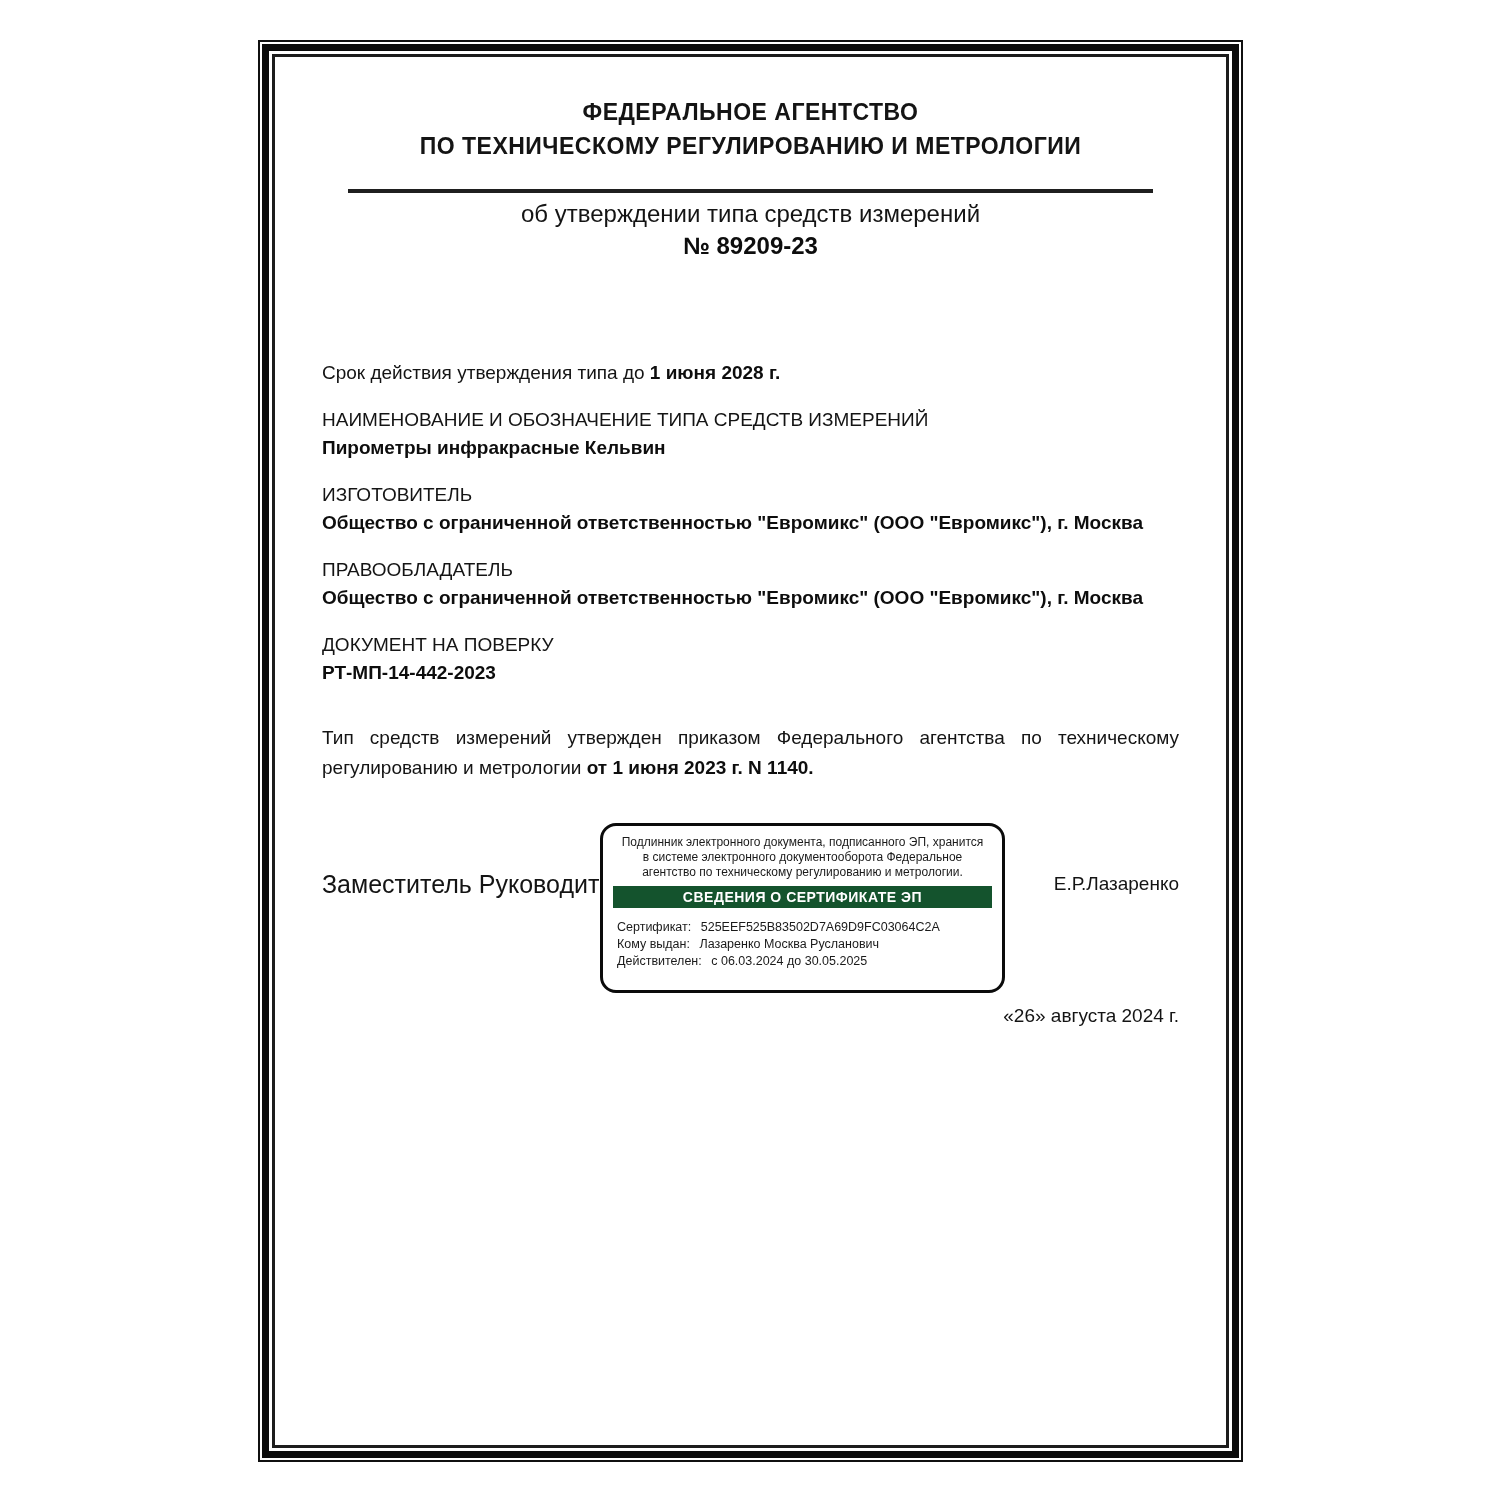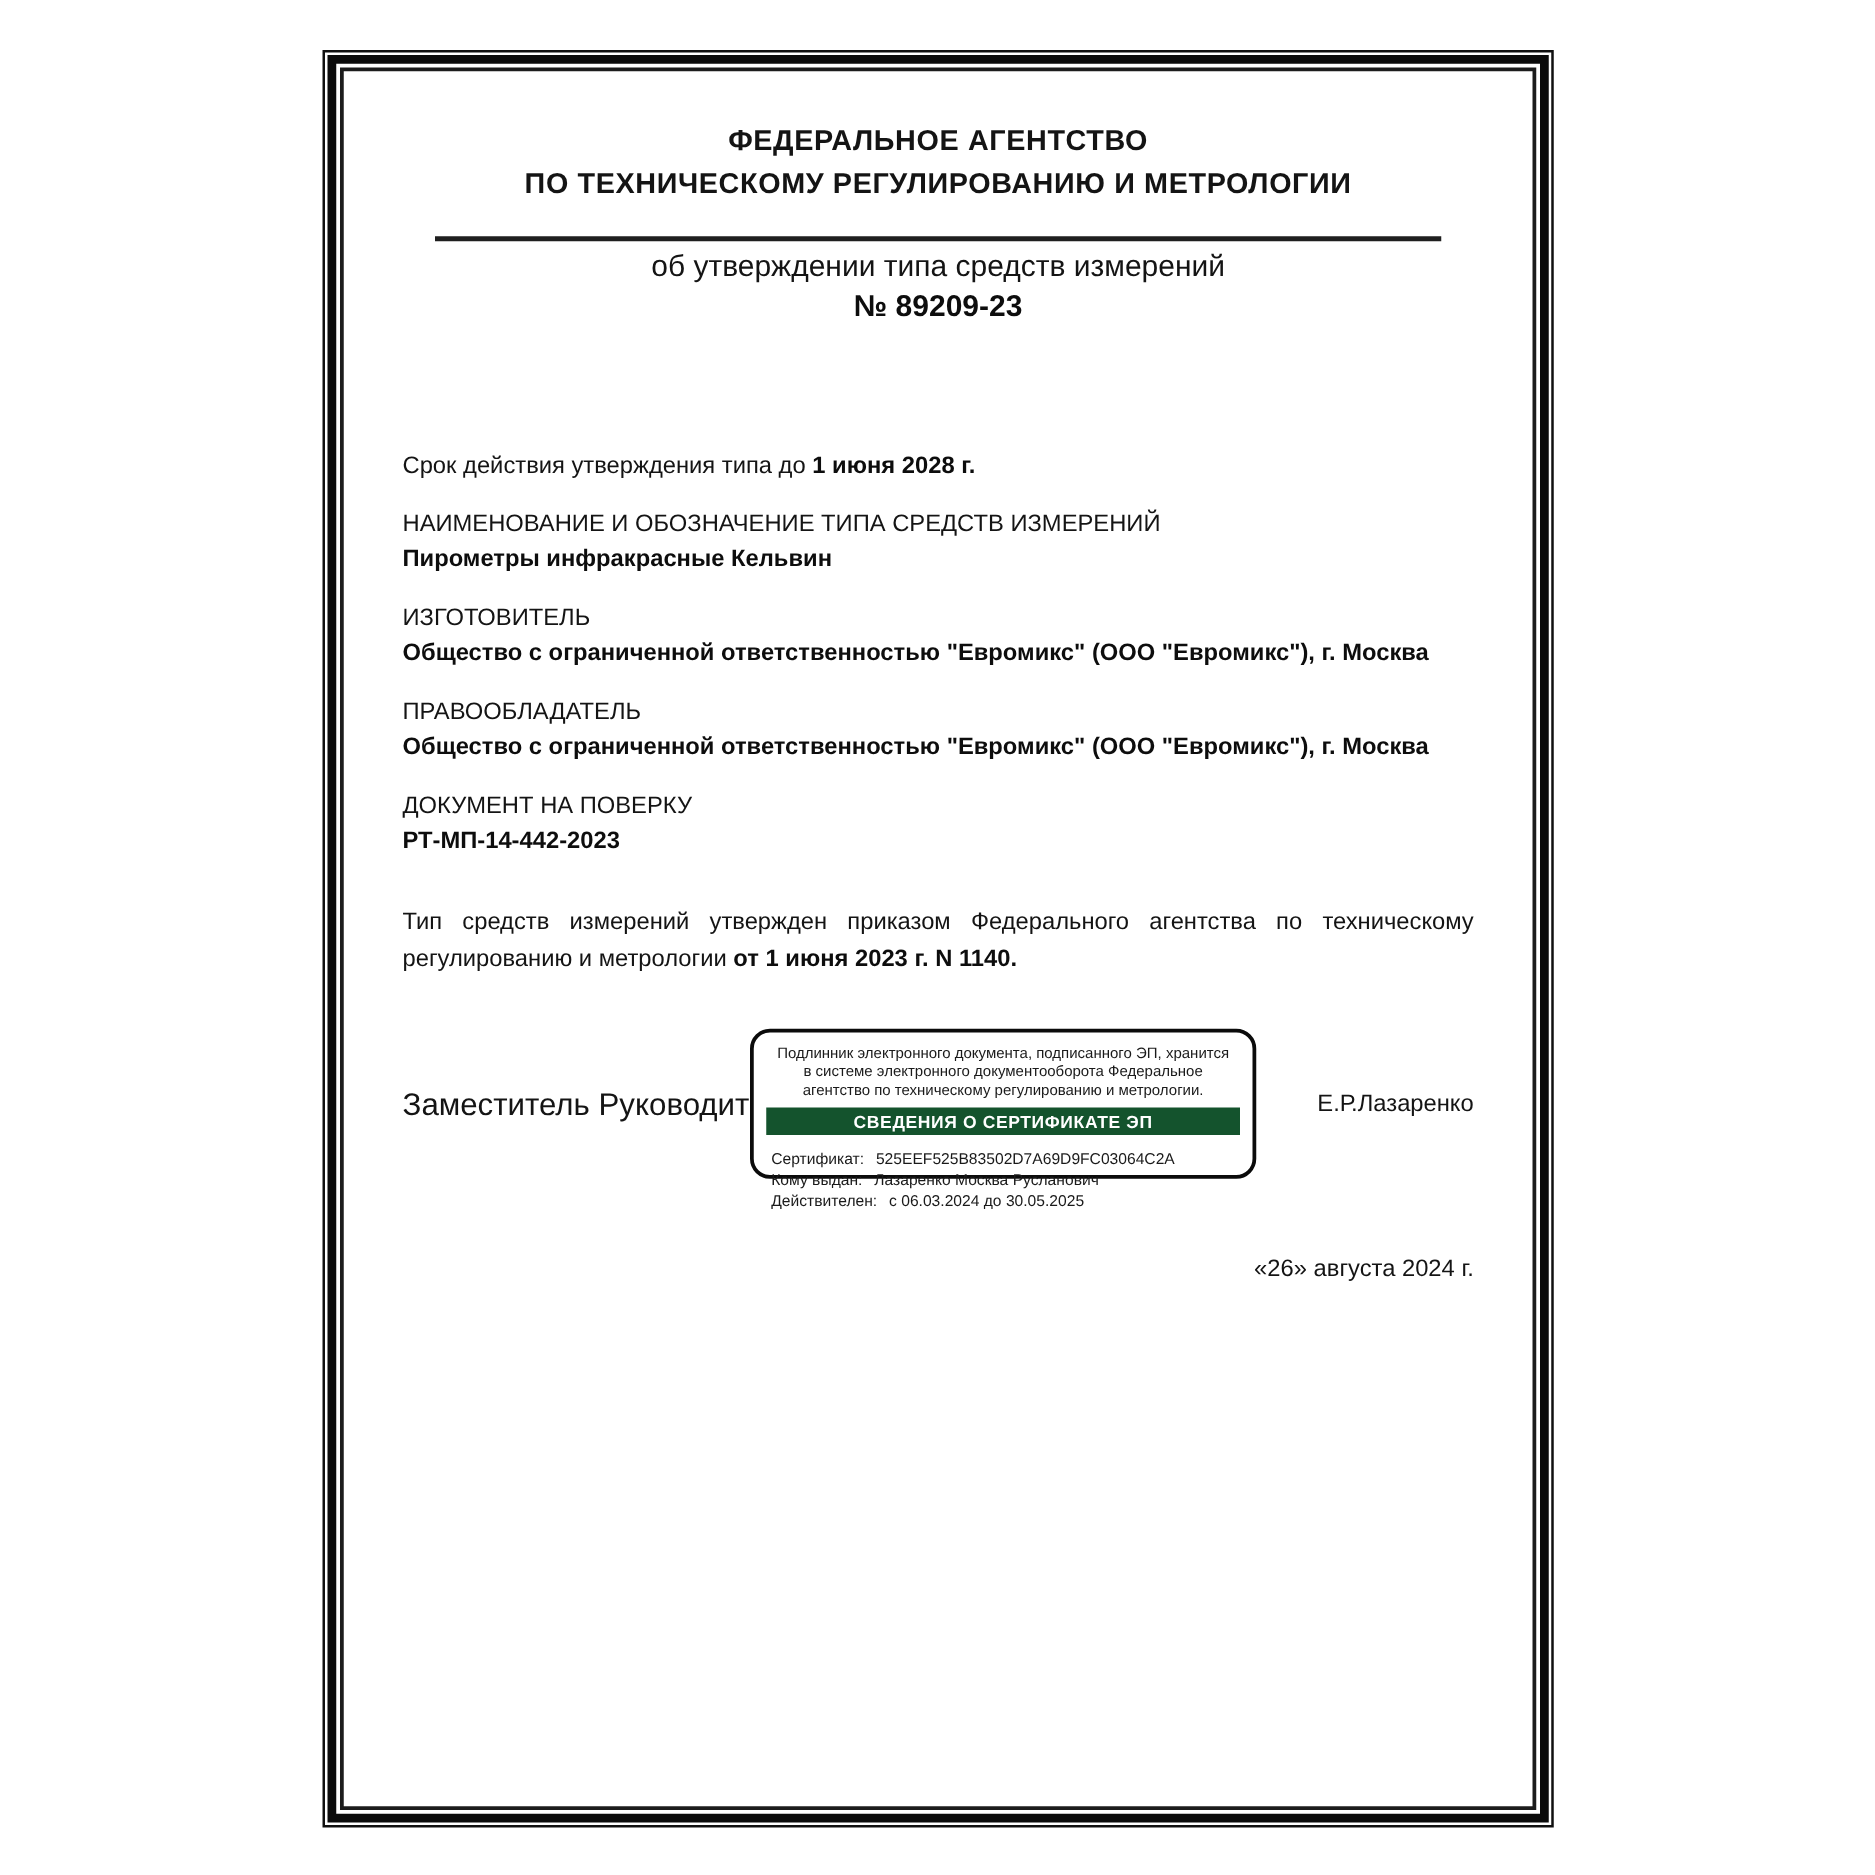--- a/index.html
+++ b/index.html
@@ -126,21 +126,21 @@
     right: 0;
     top: 200px;
     font-size: 19px;
     line-height: 28px;
   }
   .stamp-box {
     position: absolute;
     left: 278px;
     top: 21px;
     width: 405px;
-    height: 120px;
+    height: 170px;
     box-sizing: border-box;
     border: 3px solid #0b0b0b;
     border-radius: 16px;
     background: #ffffff;
     padding: 9px 10px 8px 10px;
     z-index: 2;
   }
   .stamp-paragraph {
     text-align: center;
     font-size: 12px;

